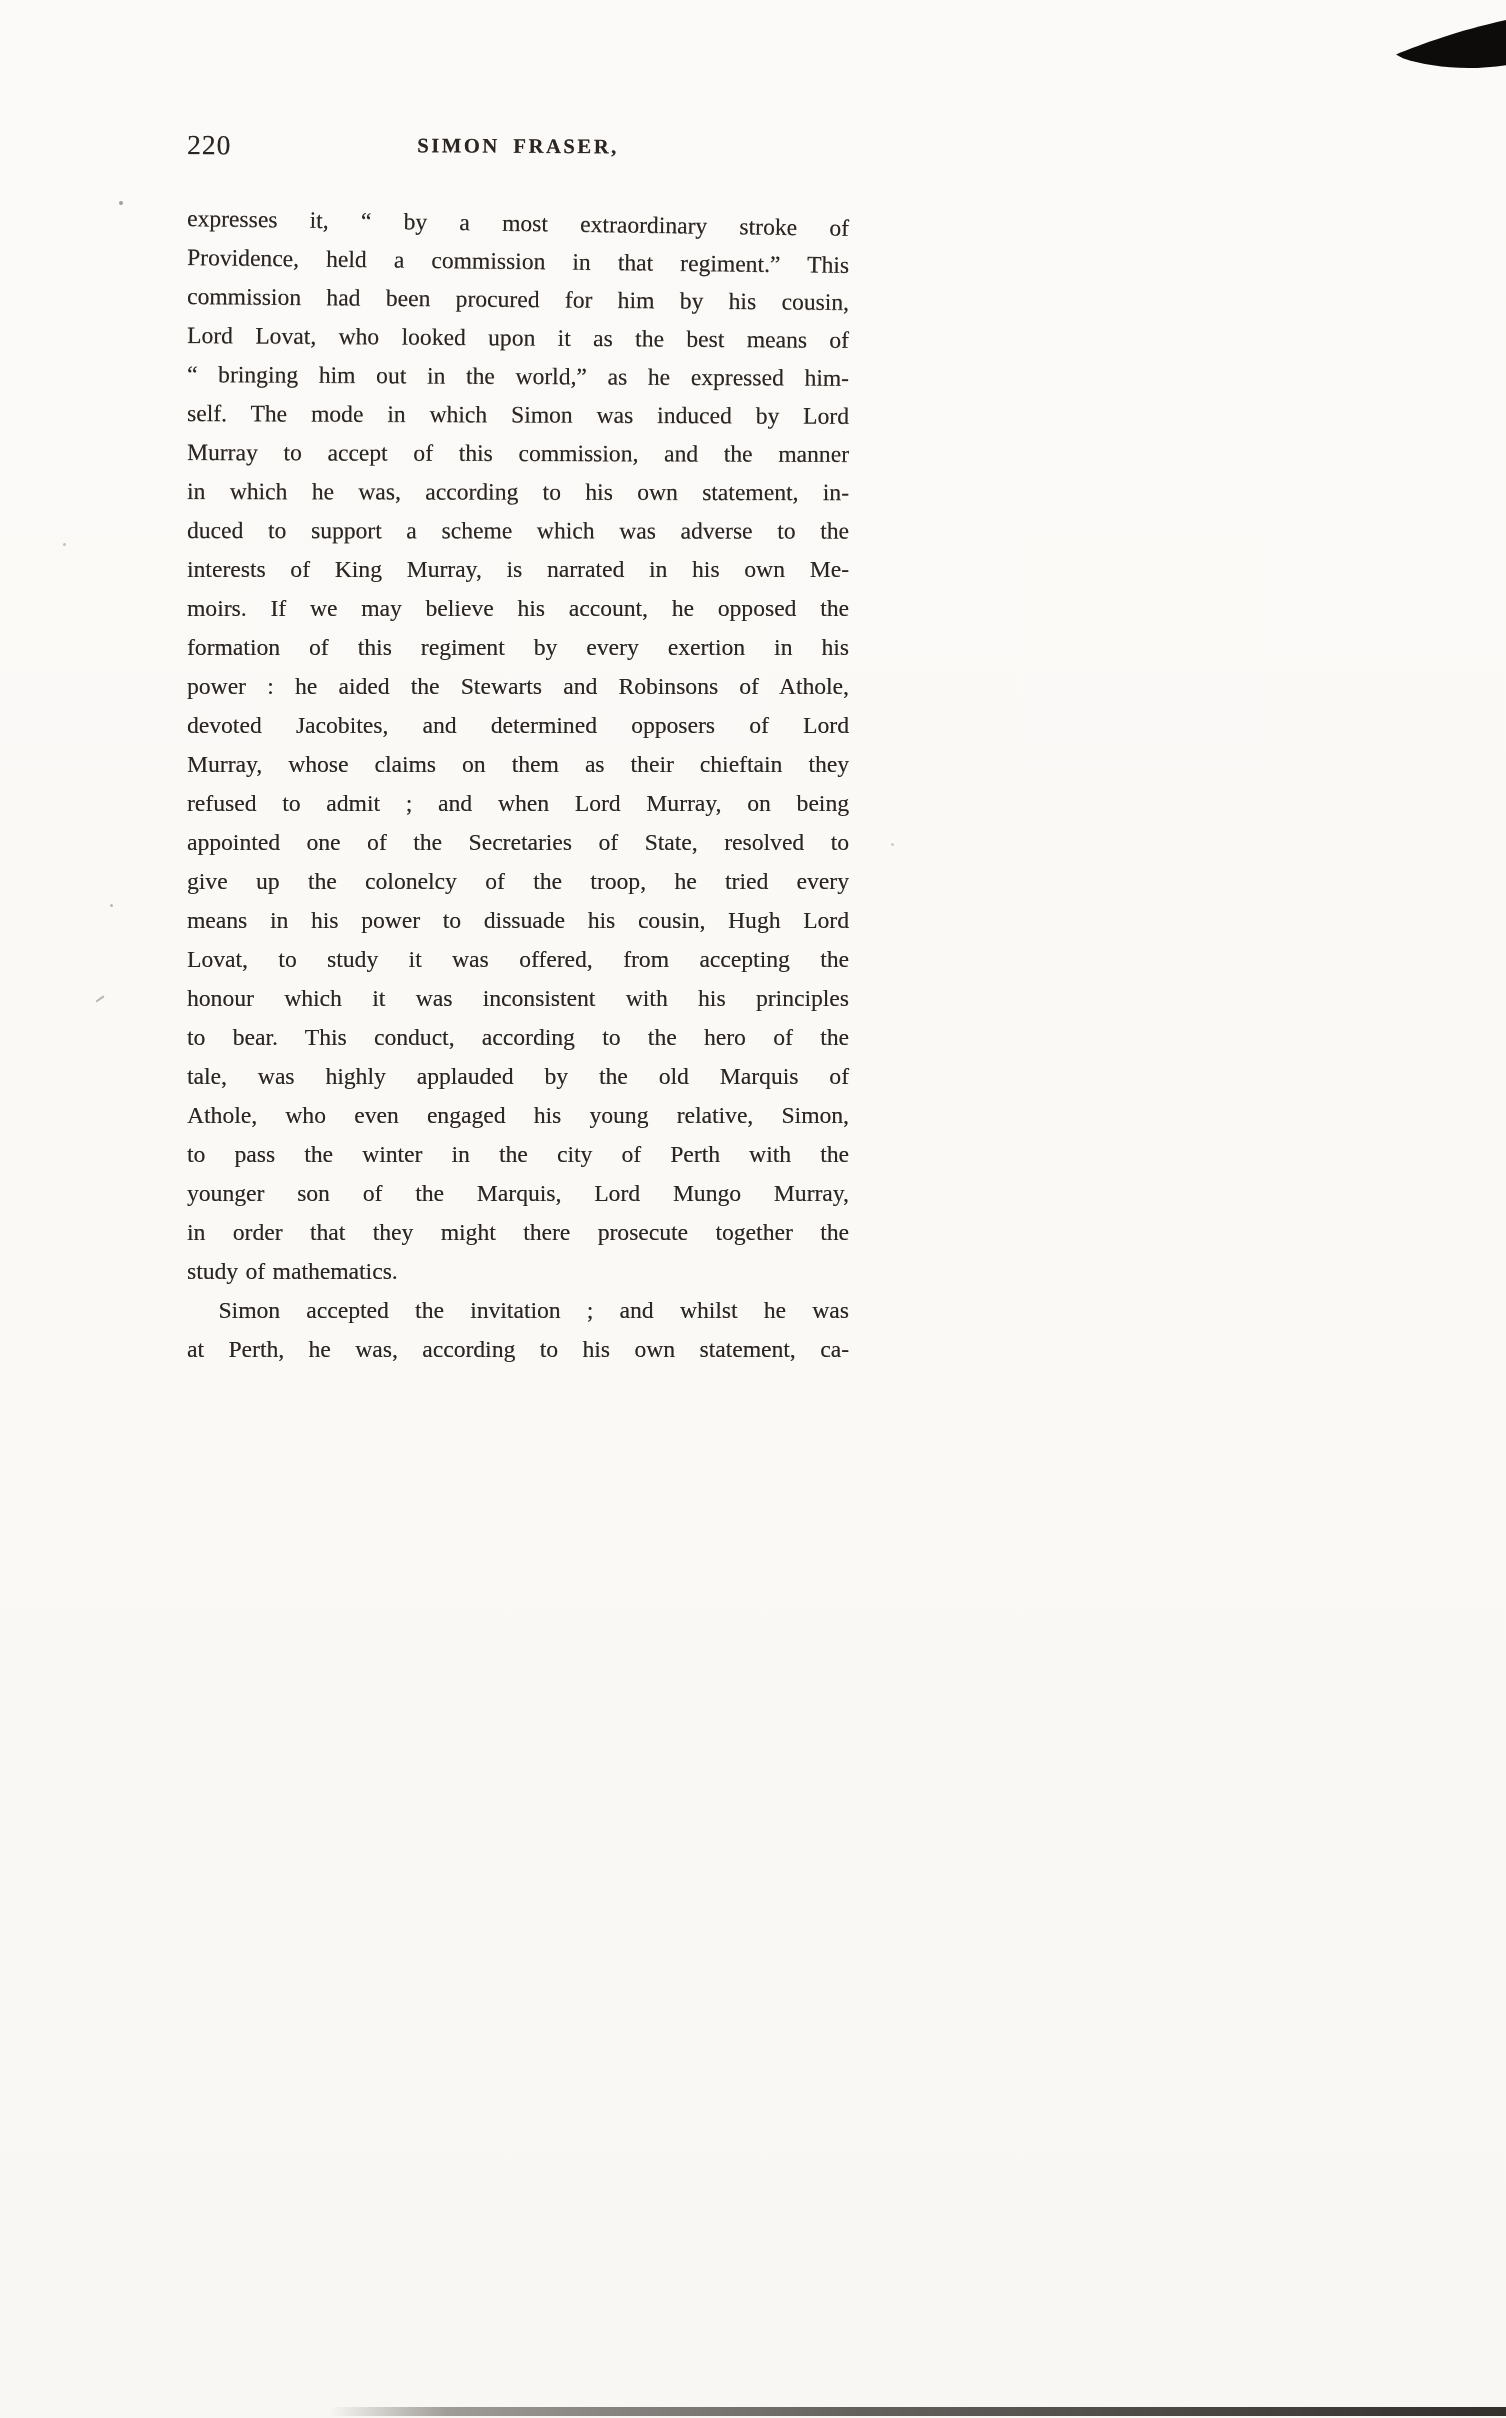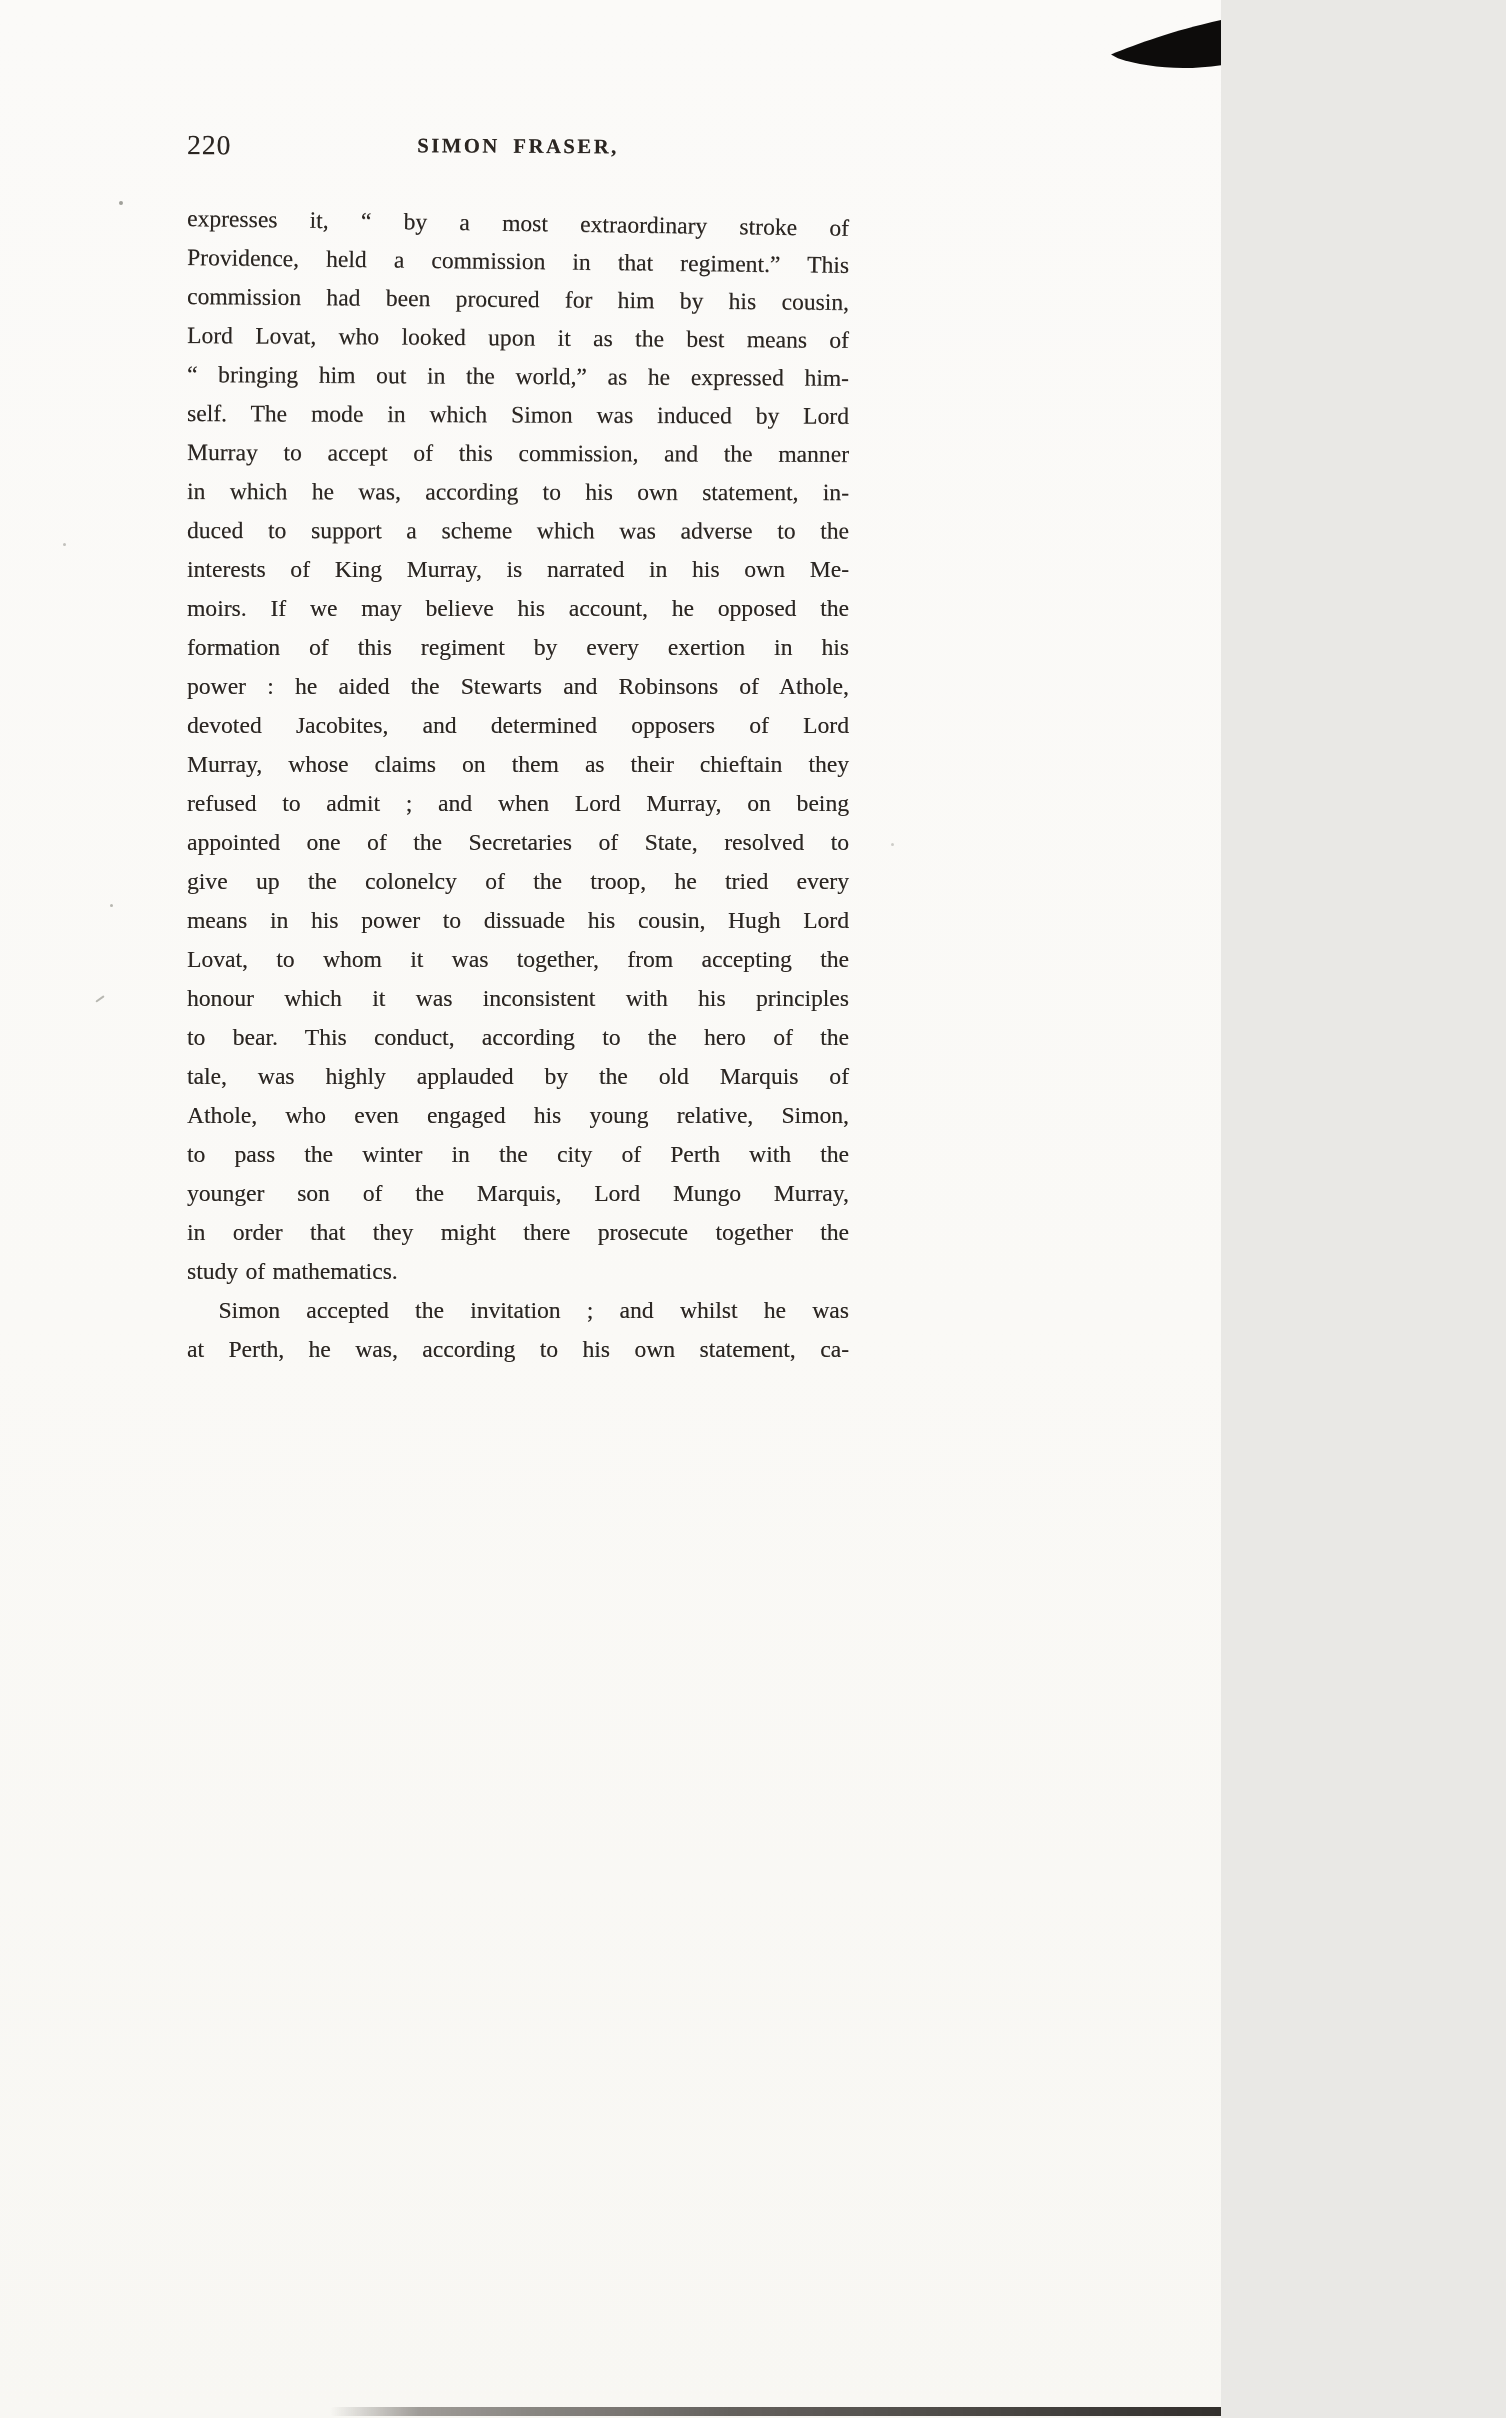--- a/index.html
+++ b/index.html
@@ -3,21 +3,21 @@
 <meta charset="utf-8">
 <style>
   * { margin: 0; padding: 0; box-sizing: border-box; }
   html, body { width: 1506px; height: 2418px; }
   body {
     font-family: "Liberation Serif", "DejaVu Serif", serif;
     background: #e9e8e5;
   }
   .sheet {
     position: relative;
-    width: 1221px;
+    width: 1506px;
     height: 2418px;
     overflow: hidden;
     color: #2b2622;
     background: linear-gradient(180deg, #fbfaf8 0%, #faf9f6 55%, #f8f7f3 100%);
     text-shadow: 0.2px 0.3px 0.4px rgba(43,38,34,0.5);
   }
 
   
   .header-row {
     position: absolute;
@@ -137,21 +137,21 @@
         <div class="line">interests of King Murray, is narrated in his own Me-</div>
         <div class="line">moirs. If we may believe his account, he opposed the</div>
         <div class="line">formation of this regiment by every exertion in his</div>
         <div class="line">power : he aided the Stewarts and Robinsons of Athole,</div>
         <div class="line">devoted Jacobites, and determined opposers of Lord</div>
         <div class="line">Murray, whose claims on them as their chieftain they</div>
         <div class="line">refused to admit ; and when Lord Murray, on being</div>
         <div class="line">appointed one of the Secretaries of State, resolved to</div>
         <div class="line">give up the colonelcy of the troop, he tried every</div>
         <div class="line">means in his power to dissuade his cousin, Hugh Lord</div>
-        <div class="line">Lovat, to whom it was together, from accepting the</div>
+        <div class="line">Lovat, to study it was offered, from accepting the</div>
         <div class="line">honour which it was inconsistent with his principles</div>
         <div class="line">to bear. This conduct, according to the hero of the</div>
         <div class="line">tale, was highly applauded by the old Marquis of</div>
         <div class="line">Athole, who even engaged his young relative, Simon,</div>
         <div class="line">to pass the winter in the city of Perth with the</div>
         <div class="line">younger son of the Marquis, Lord Mungo Murray,</div>
         <div class="line">in order that they might there prosecute together the</div>
         <div class="line no-stretch">study of mathematics.</div>
       </div>
       <div class="para">

